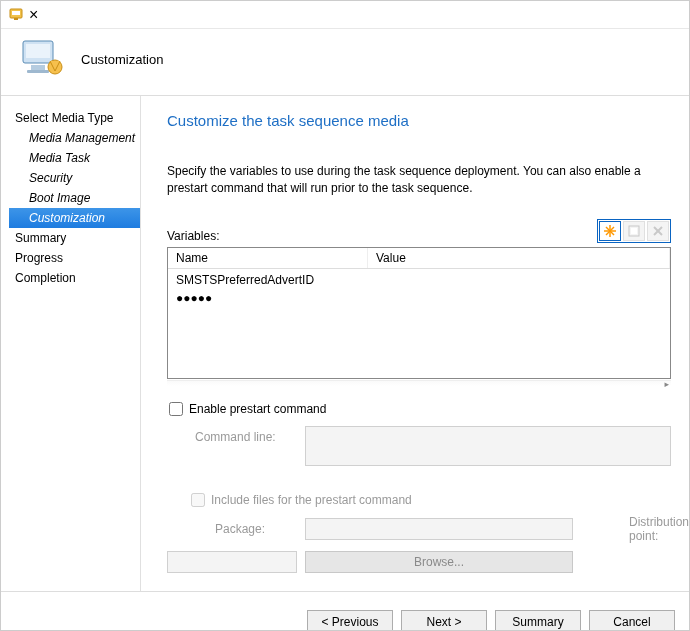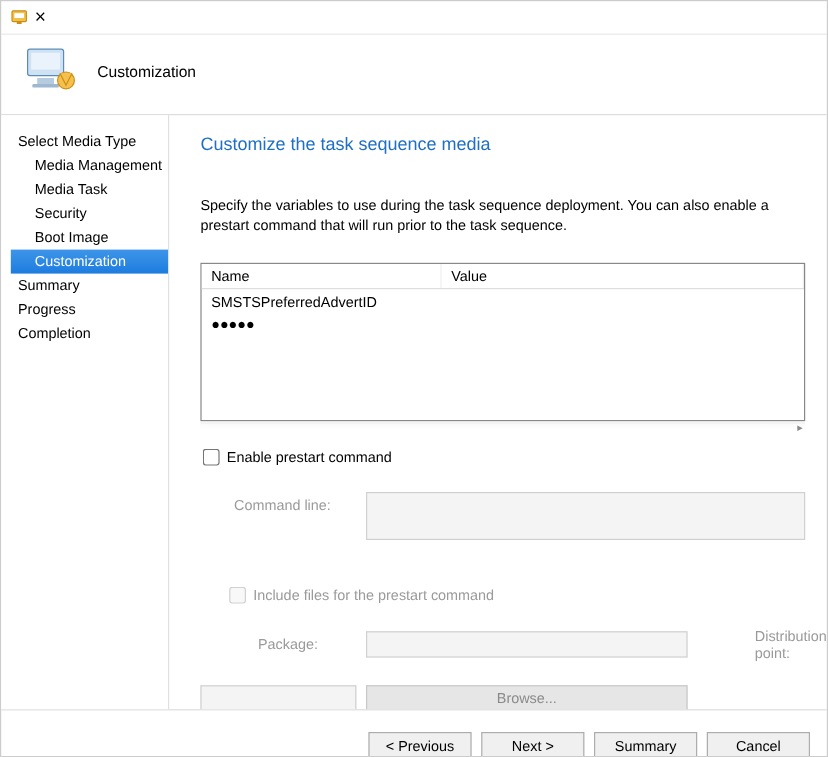--- a/index.html
+++ b/index.html
@@ -43,21 +43,21 @@
     width: 140px;
     padding: 12px 0 0 8px;
     border-right: 1px solid #e0e0e0;
     background: #fff;
   }
   .sidebar .nav-item {
     padding: 3px 6px 3px 6px;
     cursor: pointer;
     white-space: nowrap;
   }
-  .sidebar .nav-item.sub { padding-left: 20px; }
+  .sidebar .nav-item.sub { padding-left: 20px; font-style: italic; }
   .sidebar .nav-item.selected {
     background: #1e90ff;
     background: linear-gradient(#3d95e8,#1e7ce0);
     color: #fff;
   }
 
   .main {
     flex: 1;
     padding: 16px 18px 10px 26px;
     overflow: hidden;
@@ -119,24 +119,24 @@
 
   .scroll-hint { height:6px; border-top:1px solid #eee; margin-top:1px; background: linear-gradient(#fafafa,#fff);}
   .scroll-arrow { text-align:right; color:#888; font-size:9px; padding-right:2px; line-height:6px;}
 
   .checkbox-row { display:flex; align-items:center; margin-top:16px; }
   .checkbox-row input[type=checkbox]{ width:14px; height:14px; margin:0 6px 0 2px;}
   .checkbox-row.disabled { color:#9a9a9a; }
   .checkbox-row.disabled input { accent-color:#ccc; }
 
   .form-grid {
-    margin-top: 22px;
+    margin-top: 10px;
     display: grid;
     grid-template-columns: 130px 1fr 90px;
-    gap: 20px 8px;
+    gap: 8px 8px;
     align-items: center;
     color: #9a9a9a;
   }
   .form-grid .lbl { padding-left: 28px; }
   .form-grid .lbl.cmd { padding-left: 28px; align-self:flex-start; padding-top:4px;}
   .form-grid input[type=text] {
     width: 100%;
     border: 1px solid #d0d0d0;
     background: #f4f4f4;
     height: 22px;
@@ -220,20 +220,47 @@
     <div class="nav-item sub selected">Customization</div>
     <div class="nav-item">Summary</div>
     <div class="nav-item">Progress</div>
     <div class="nav-item">Completion</div>
   </div>
 
   <div class="main">
     <h2 class="page-heading">Customize the task sequence media</h2>
     <div class="description">Specify the variables to use during the task sequence deployment. You can also enable a prestart command that will run prior to the task sequence.</div>
 
+    <div class="vars-row">
+      <div class="label">Variables:</div>
+      <div class="icon-btns">
+        <div class="icon-btn">
+          <svg width="14" height="14" viewBox="0 0 14 14">
+              <g stroke="#ff9800" stroke-width="1.5">
+                <line x1="7" y1="1" x2="7" y2="13"></line>
+                <line x1="1" y1="7" x2="13" y2="7"></line>
+                <line x1="3" y1="3" x2="11" y2="11"></line>
+                <line x1="11" y1="3" x2="3" y2="11"></line>
+              </g>
+            </svg>
+        </div>
+        <div class="icon-btn disabled">
+          <svg width="14" height="14" viewBox="0 0 14 14">
+              <rect x="2" y="2" width="10" height="10" fill="none" stroke="#888"></rect>
+              <rect x="4" y="4" width="6" height="6" fill="#fff"></rect>
+            </svg>
+        </div>
+        <div class="icon-btn disabled">
+          <svg width="14" height="14" viewBox="0 0 14 14">
+              <line x1="3" y1="3" x2="11" y2="11" stroke="#888" stroke-width="2"></line>
+              <line x1="11" y1="3" x2="3" y2="11" stroke="#888" stroke-width="2"></line>
+            </svg>
+        </div>
+      </div>
+    </div>
 
     <div class="table">
       <div class="thead">
         <div class="th name">Name</div>
         <div class="th value">Value</div>
       </div>
       <div class="trow">
         <div class="td name">SMSTSPreferredAdvertID</div>
         <div class="td value">●●●●●</div>
       </div>

